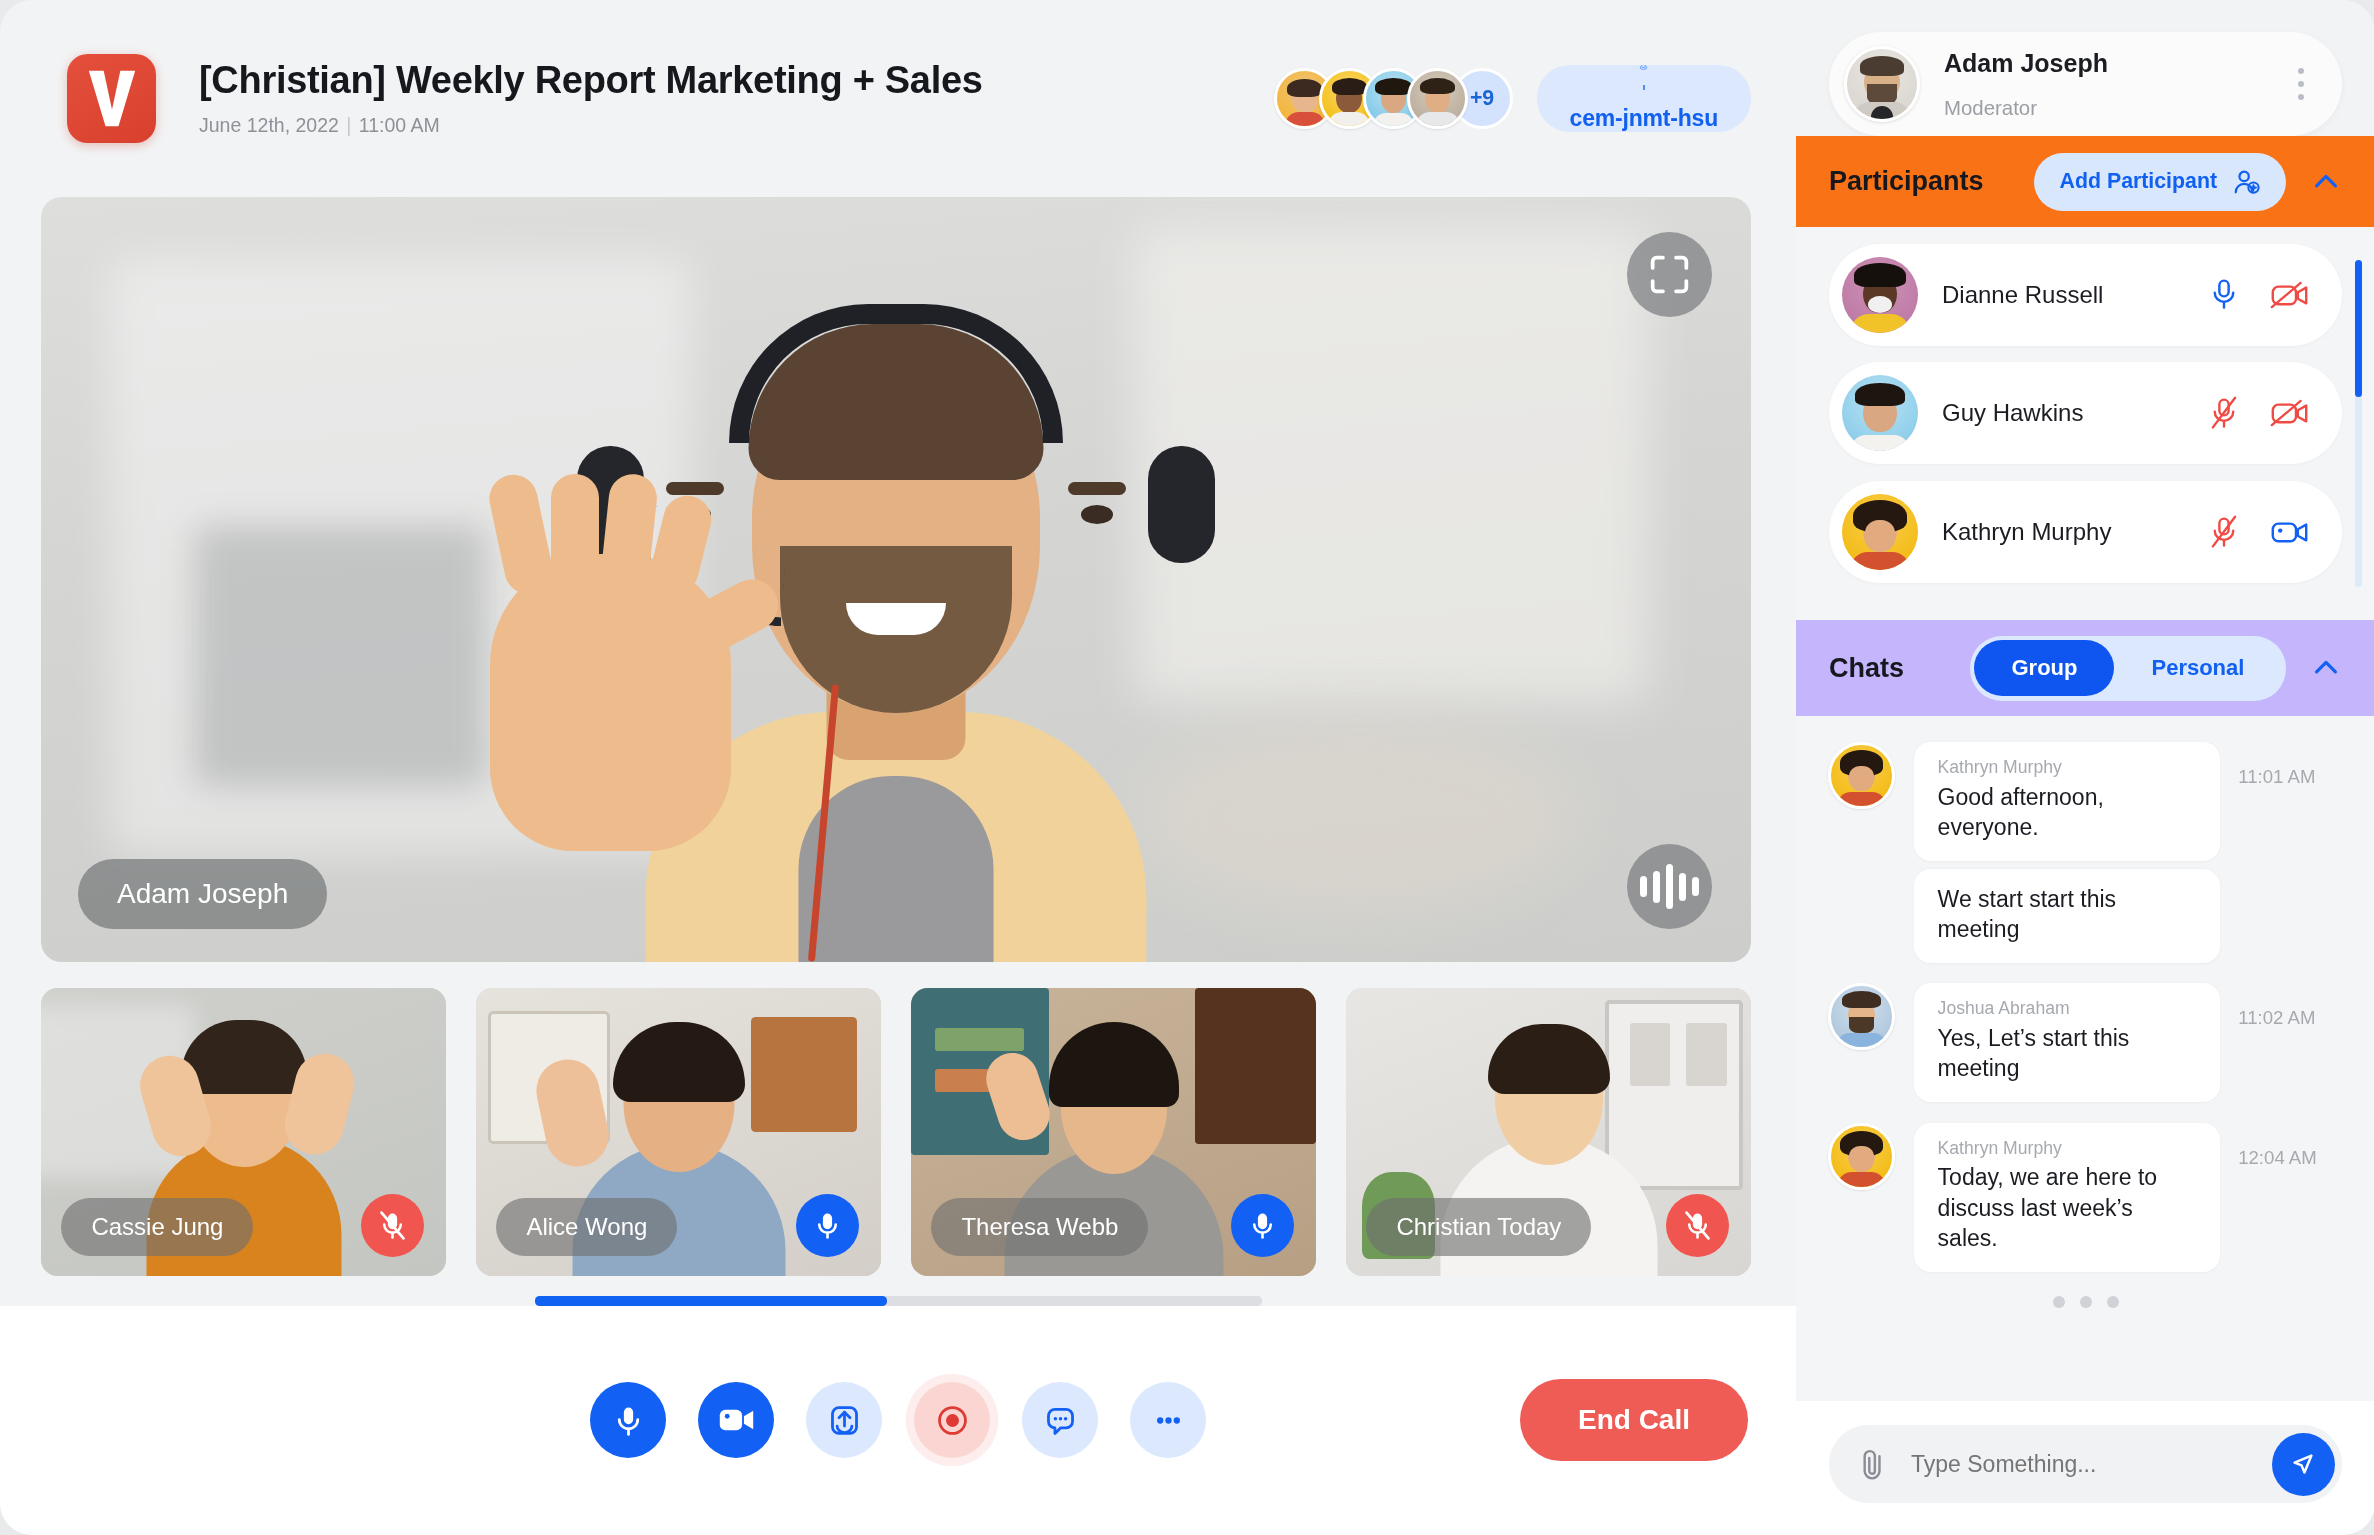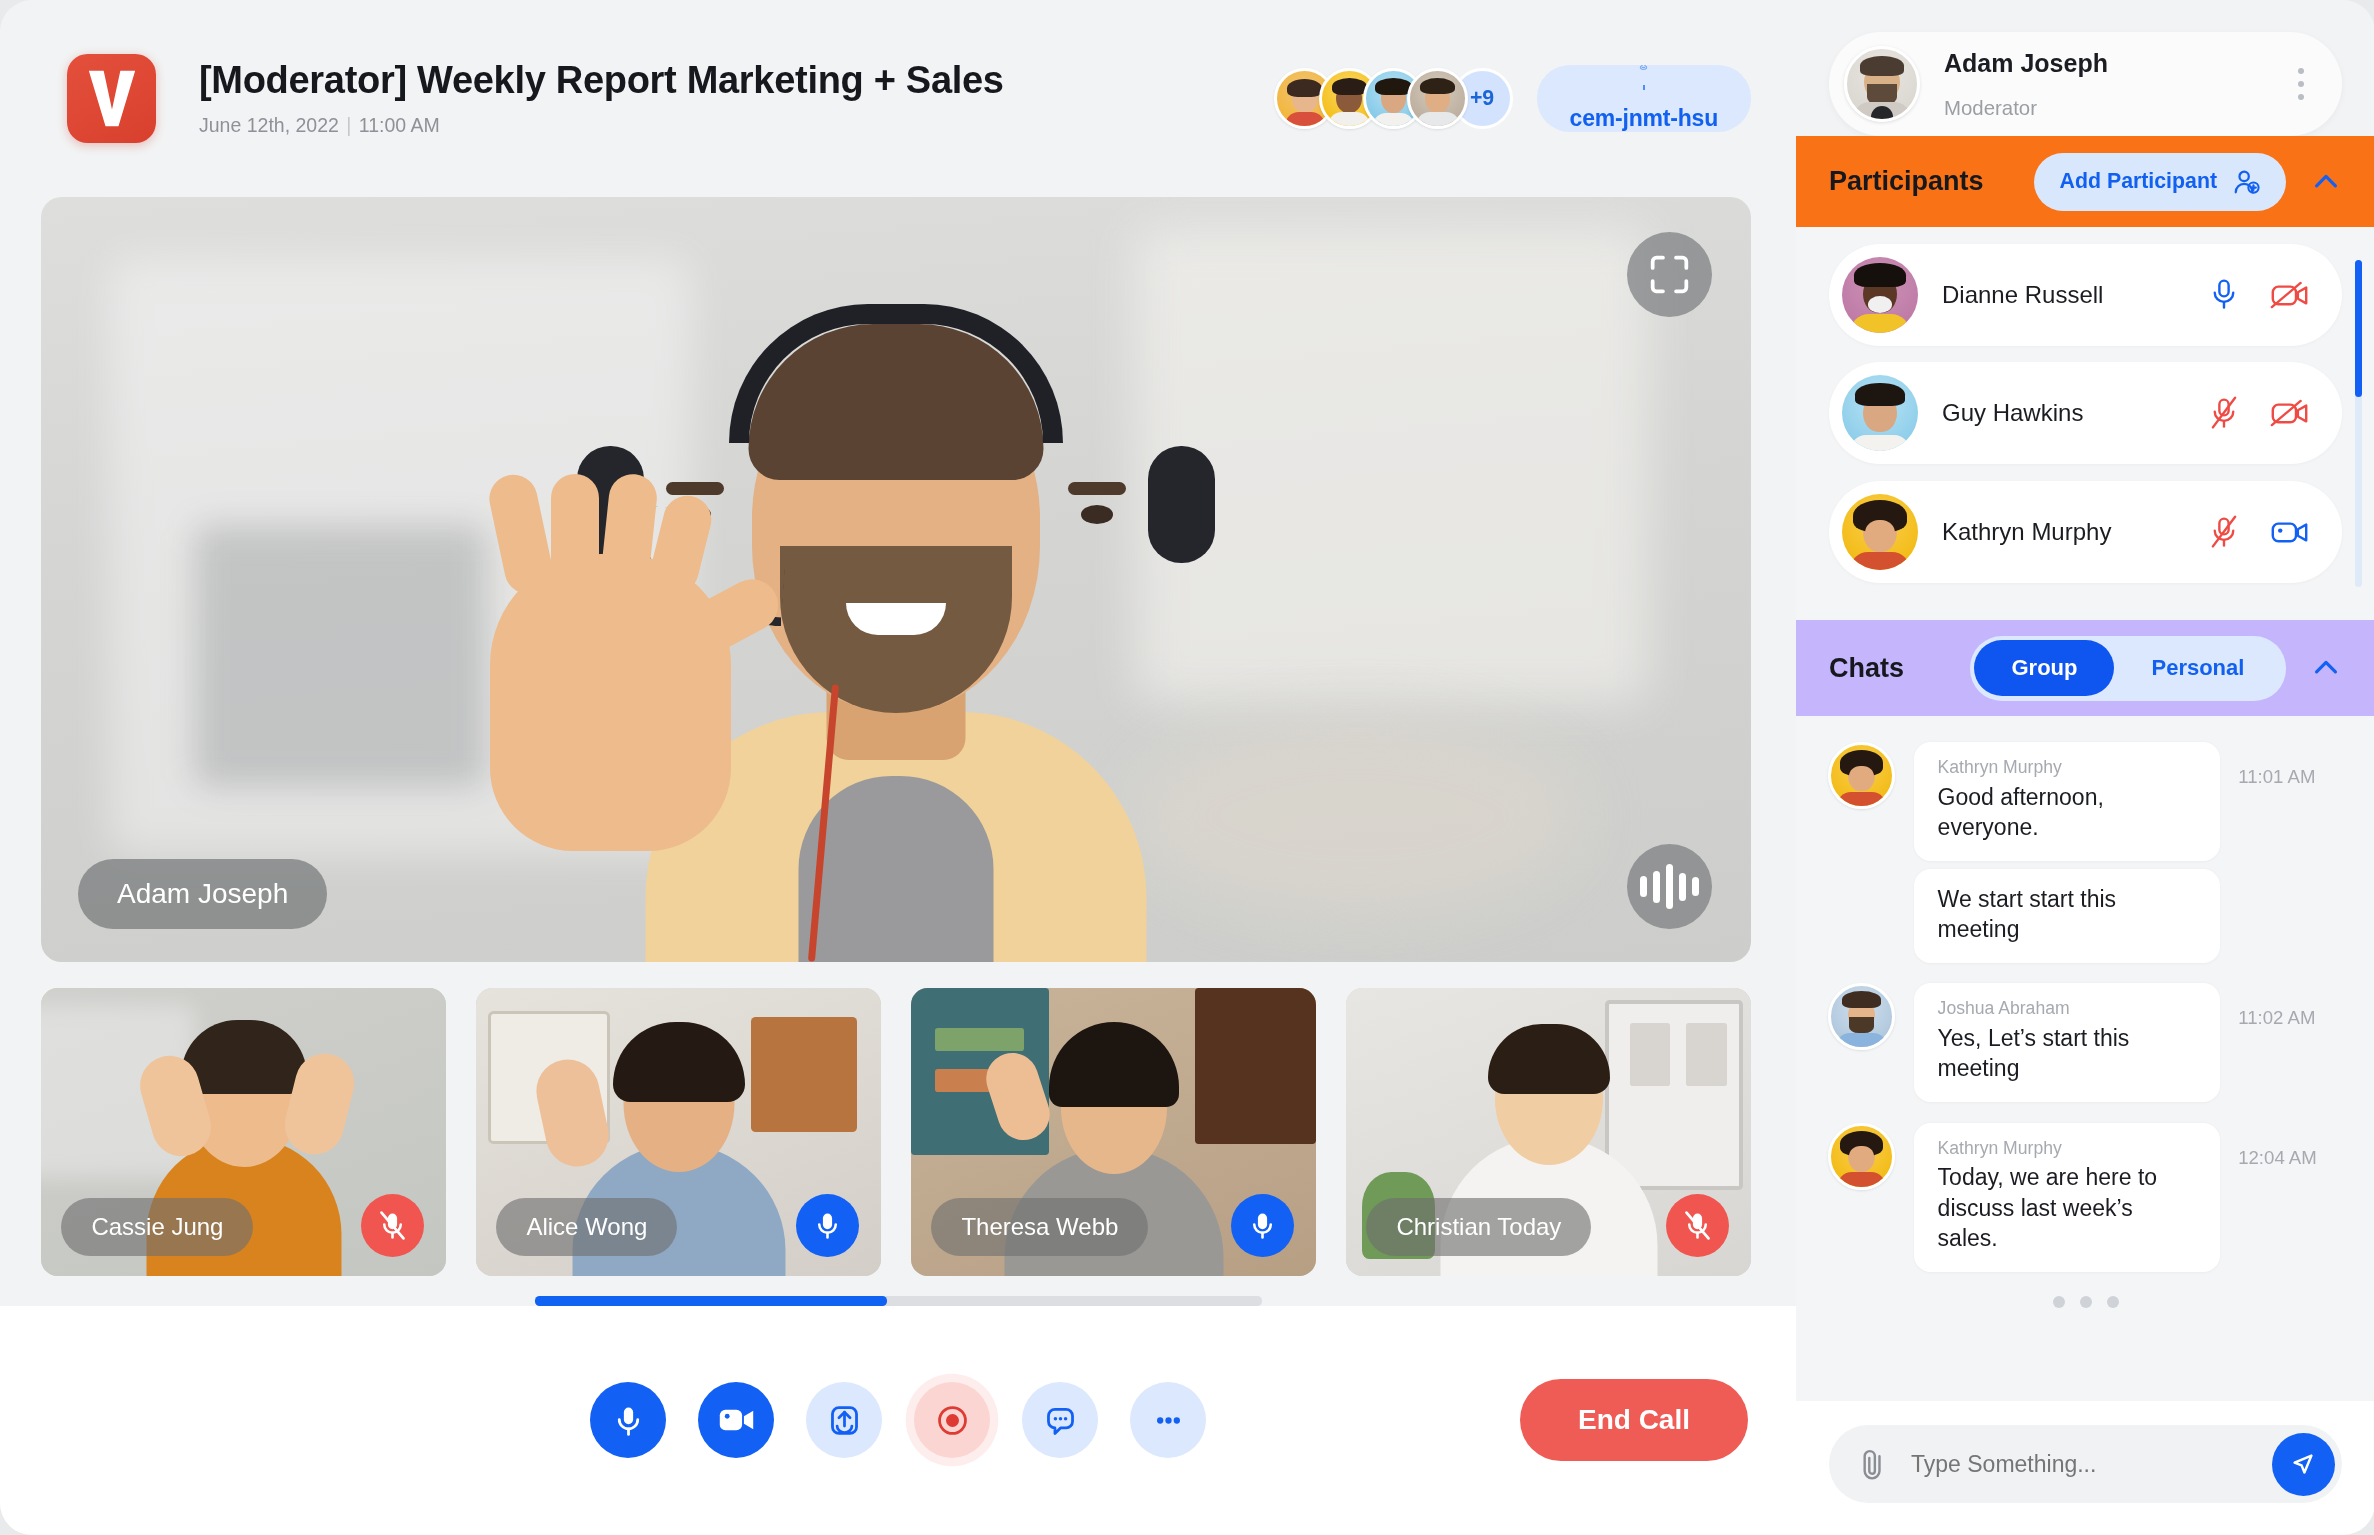--- a/index.html
+++ b/index.html
@@ -423,21 +423,21 @@
 
   <div class="main-panel">
 
     <div class="header">
       <div class="logo">
         <svg viewBox="0 0 58 68">
           <path d="M4 4 L20 4 L29 46 L38 4 L54 4 L36 64 L22 64 Z" fill="#ffffff"></path>
         </svg>
       </div>
       <div class="title-wrap">
-        <div class="meeting-title">[Moderator] Weekly Report Marketing + Sales</div>
+        <div class="meeting-title">[Christian] Weekly Report Marketing + Sales</div>
         <div class="meeting-sub">
           <span>June 12th, 2022</span><span class="divider">|</span><span>11:00 AM</span>
         </div>
       </div>
       <div class="header-right">
         <div class="avatar-stack">
           <div class="av" style="background:radial-gradient(circle at 50% 35%, #f0c57a 0%, #f3b73f 70%);">
             <div style="position:absolute;left:26%;top:24%;width:48%;height:52%;background:#e8b68c;border-radius:50%/55%;"></div>
             <div style="position:absolute;left:18%;top:14%;width:64%;height:34%;background:#3c2a20;border-radius:50% 50% 30% 30%;"></div>
             <div style="position:absolute;left:14%;bottom:0;width:72%;height:26%;background:#d8503c;border-radius:37px 37px 0 0;"></div>

